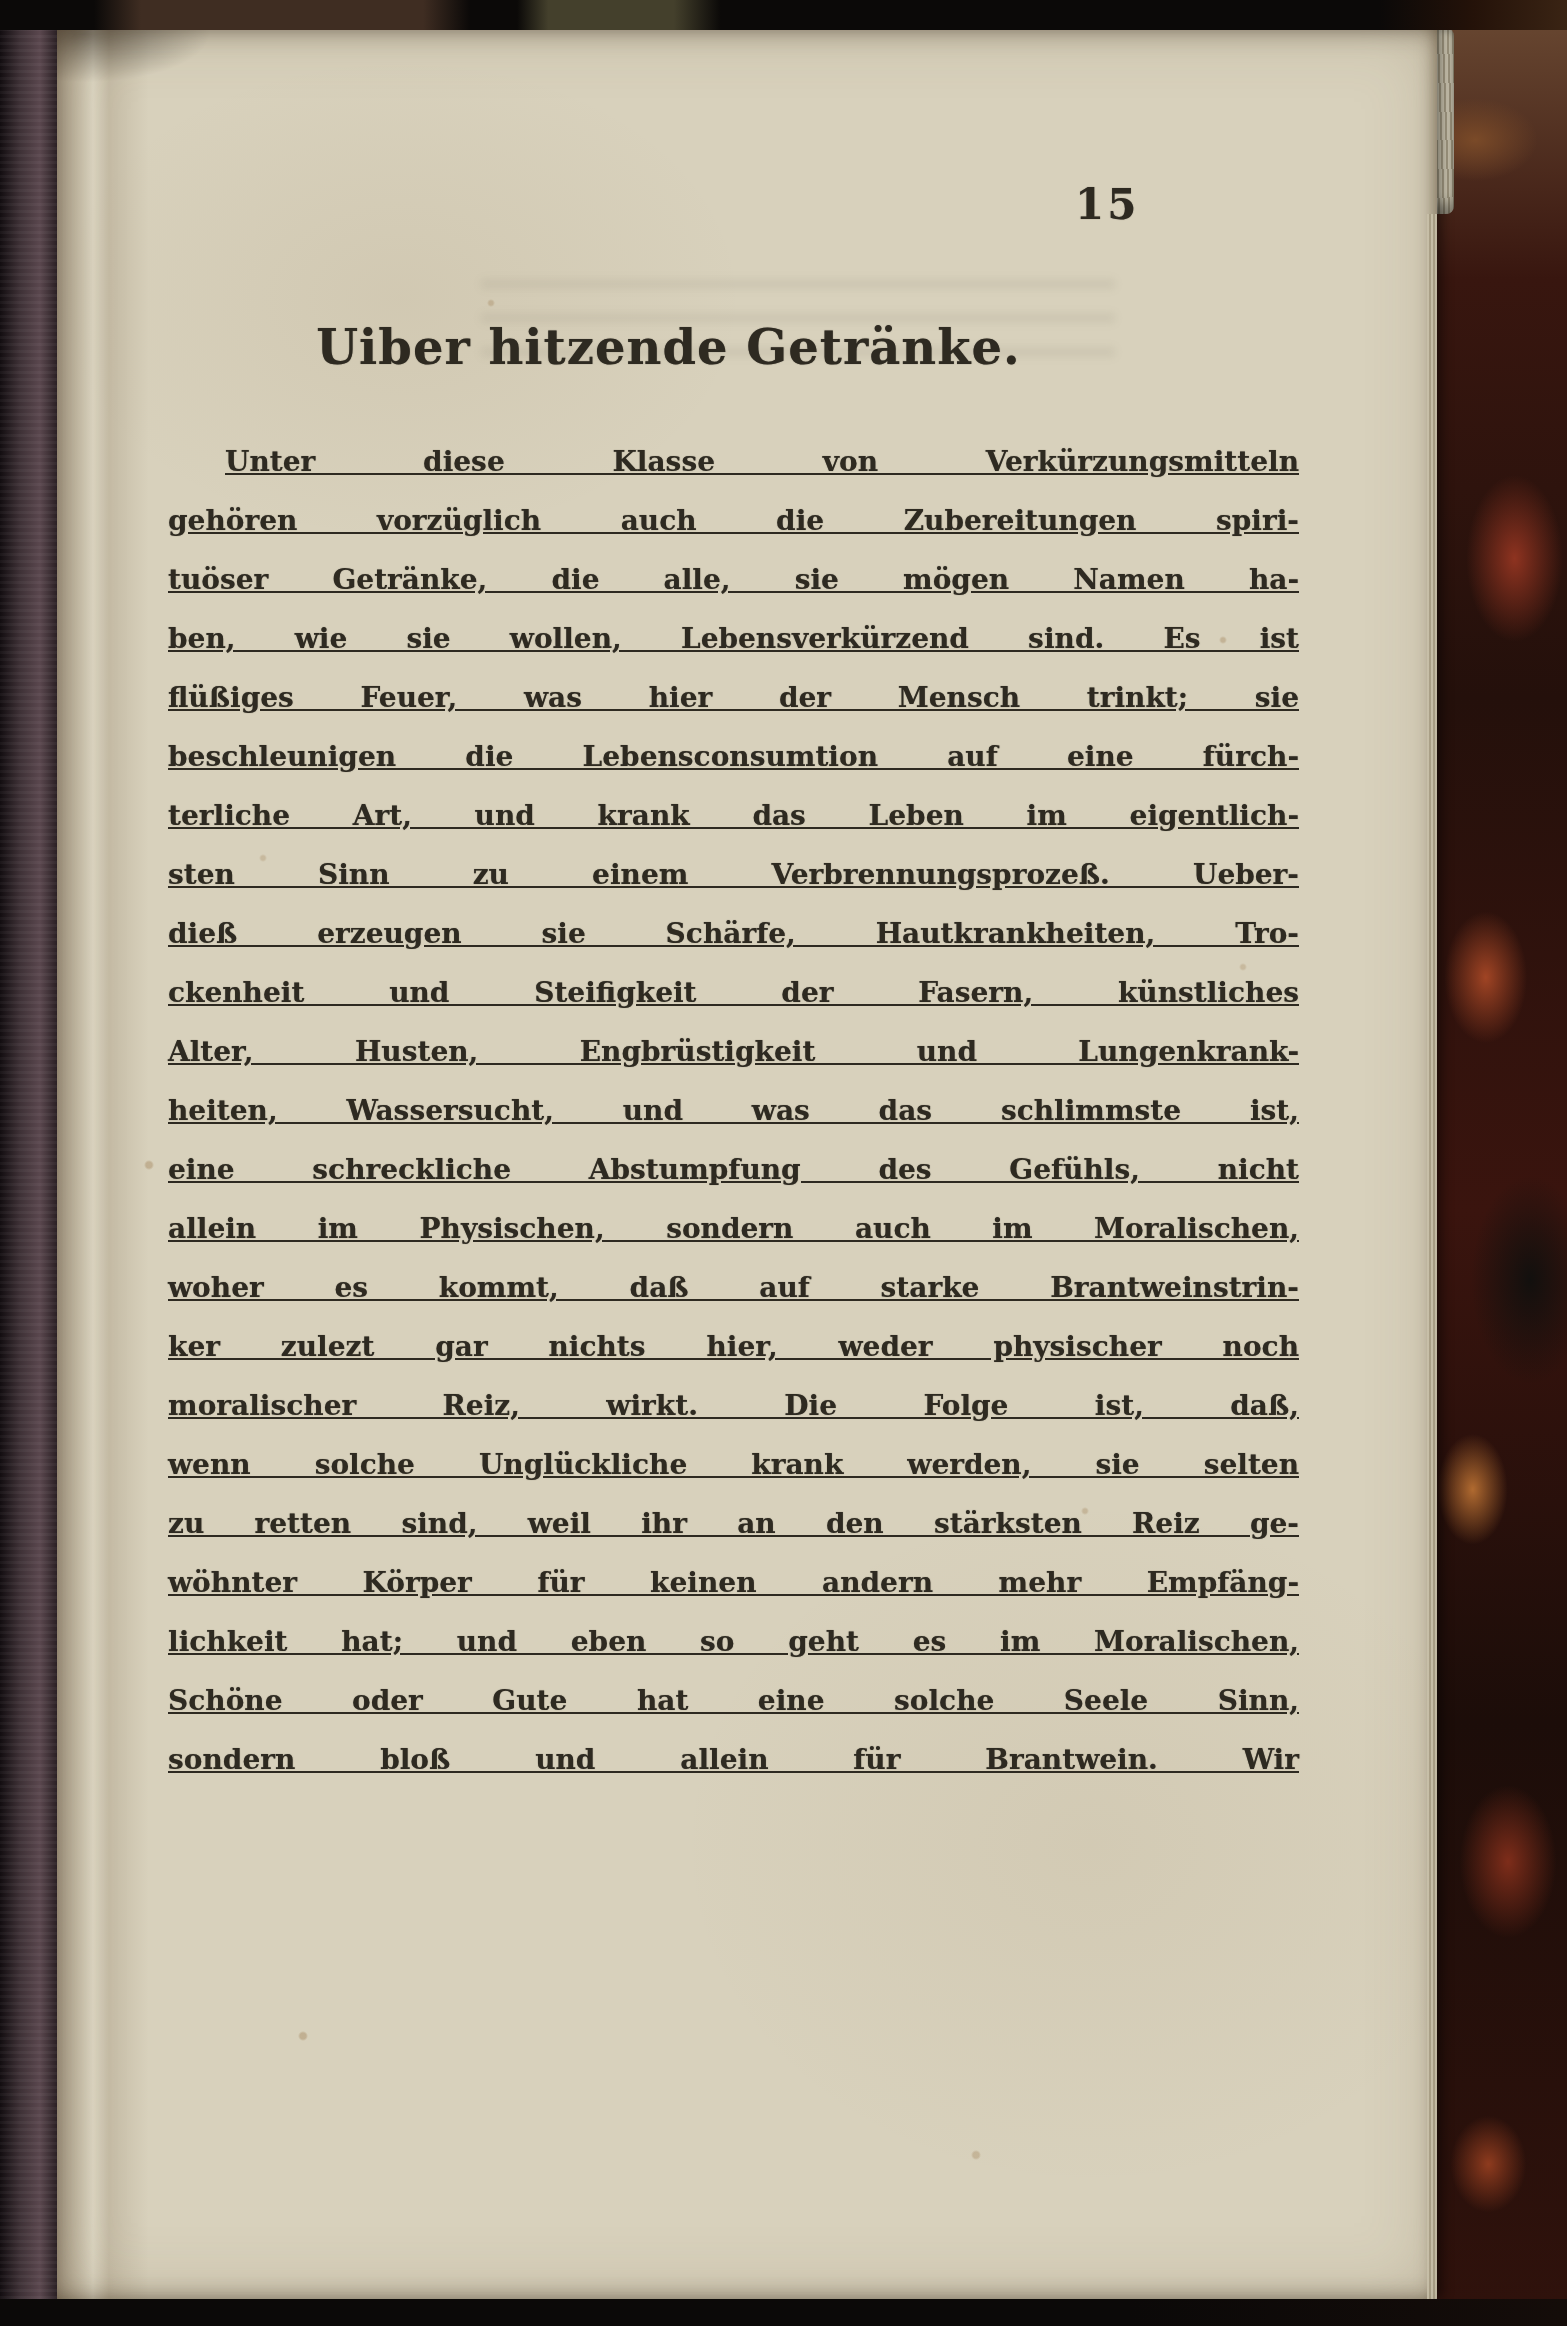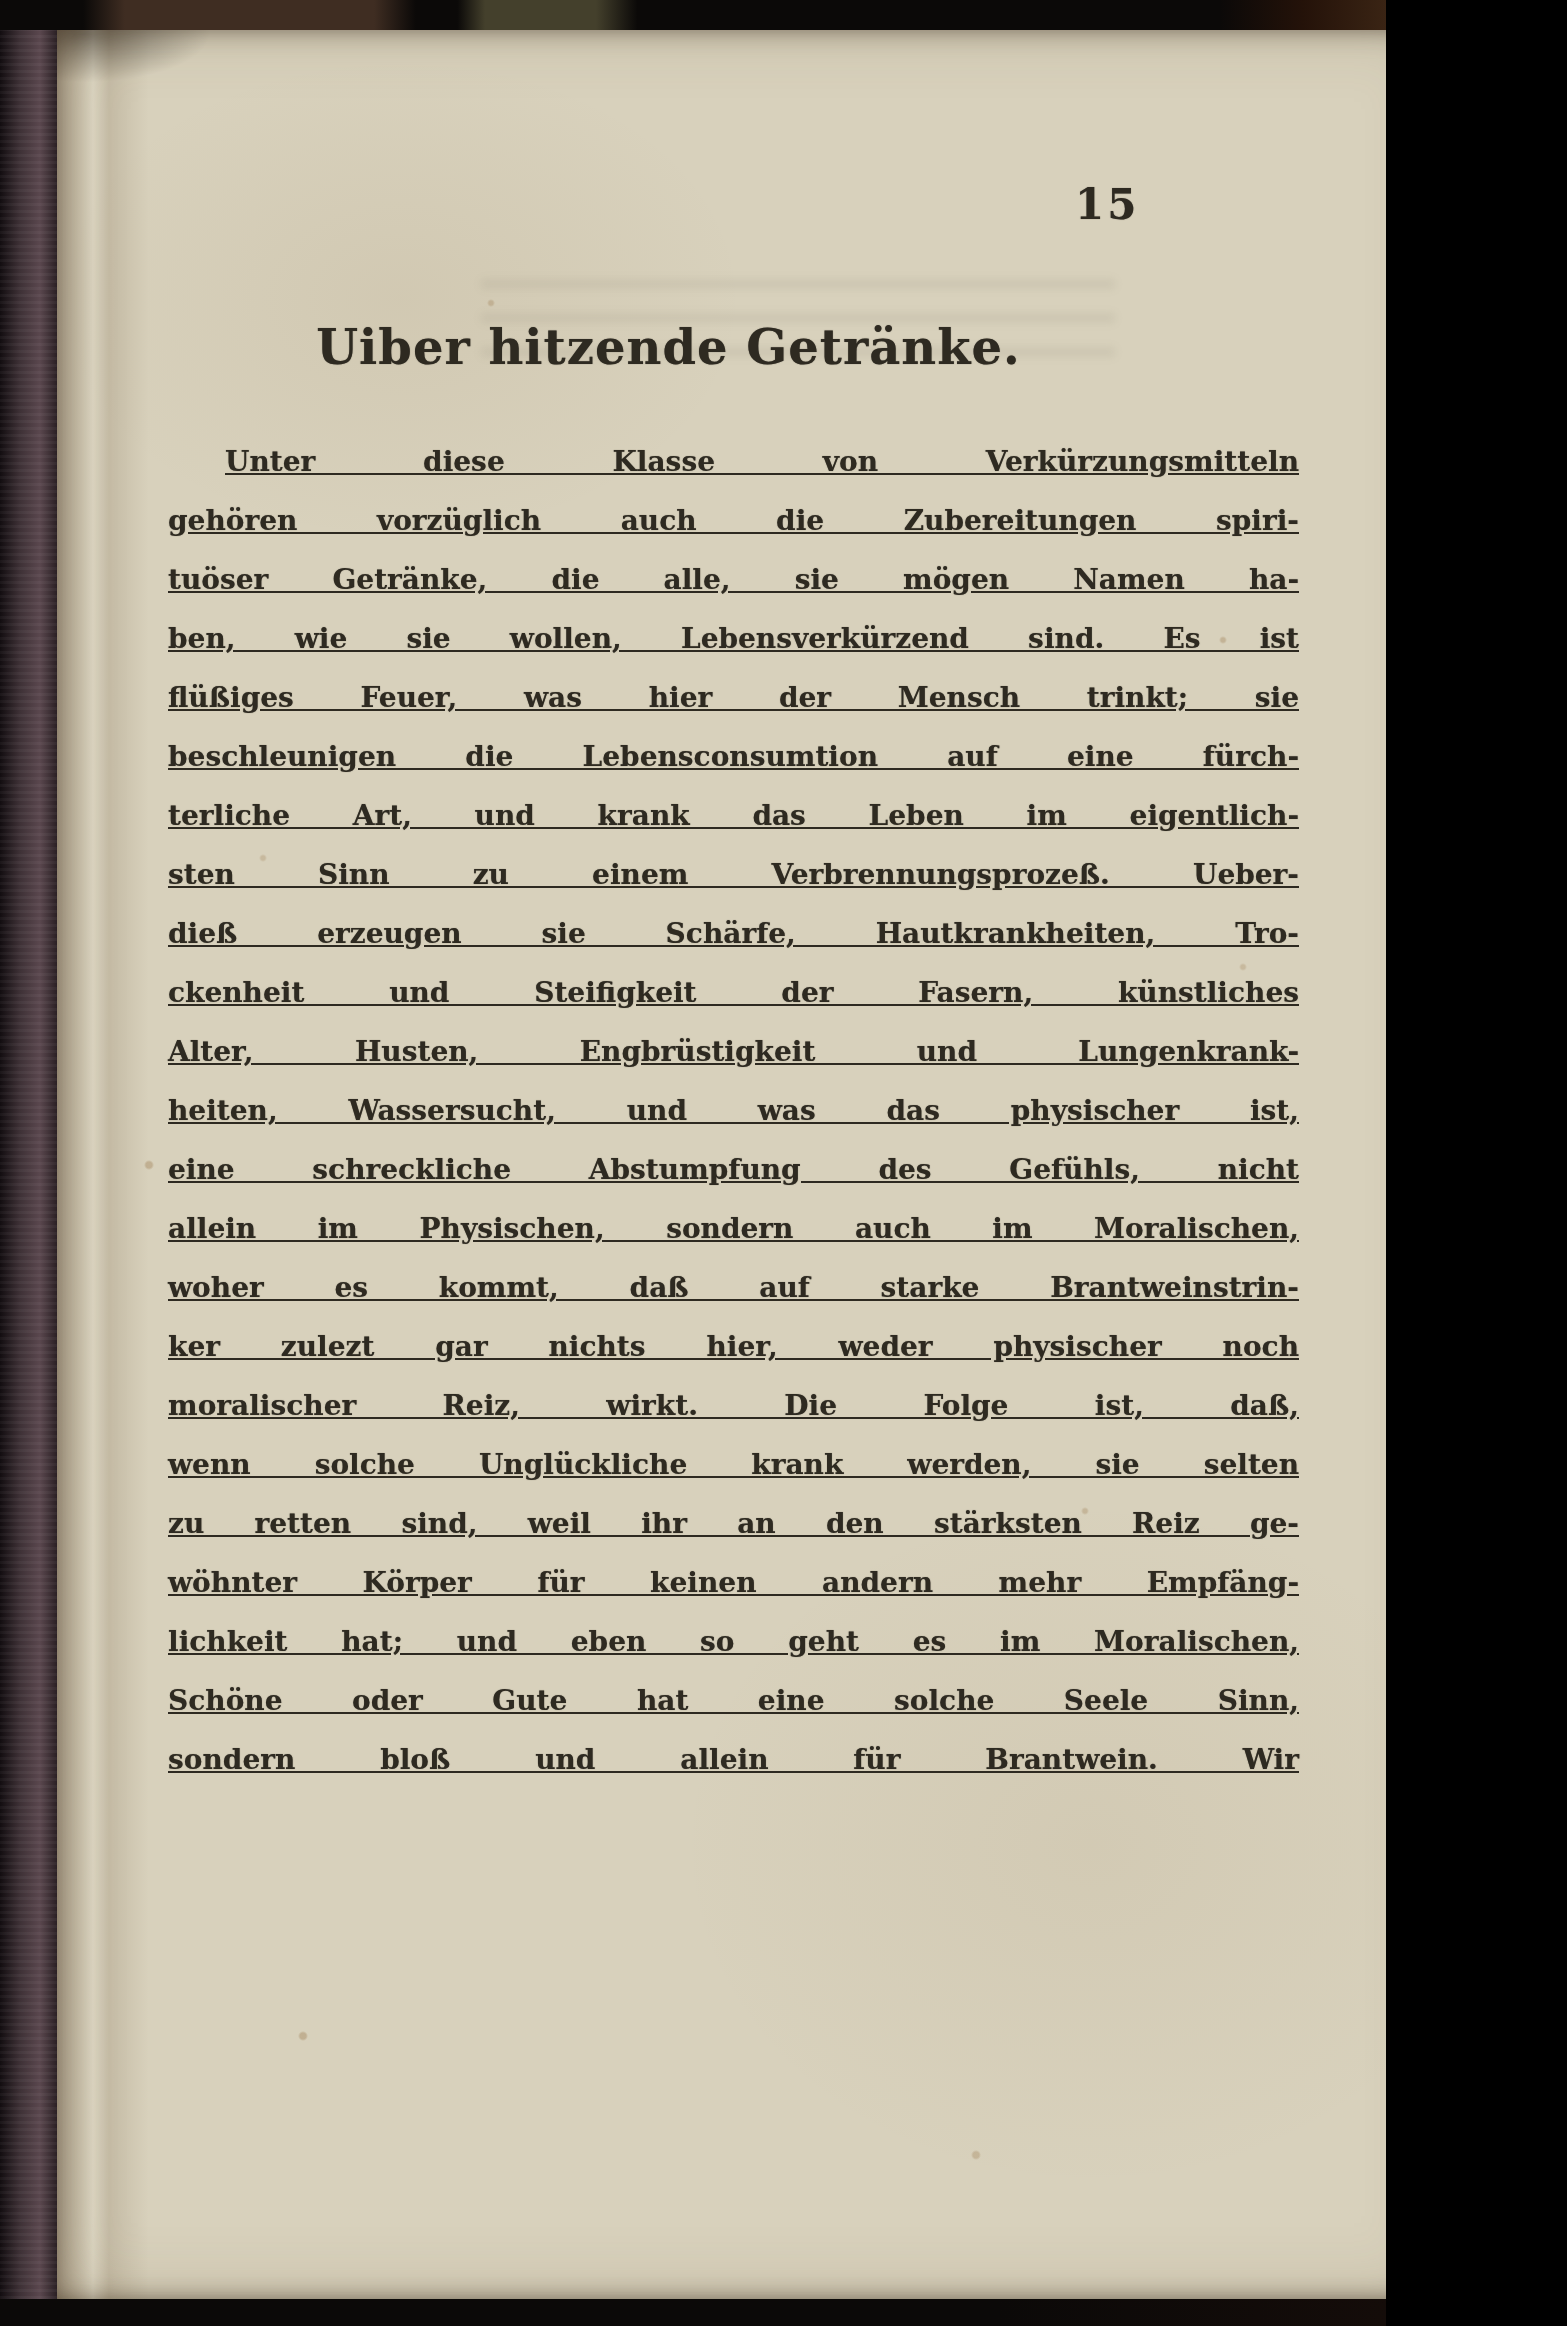--- a/index.html
+++ b/index.html
@@ -1,19 +1,19 @@
 <!DOCTYPE html>
 <html style="--paper: #d8d1bc; --ink: #2e2a21; --marble-red: #8e3320; --marble-orange: #b06a30; --marble-dark: #1c0d09; --binding: #4e3e44;"><head>
 <meta charset="utf-8">
 <style>
   html, body { margin: 0; padding: 0; background: #000; }
 
   .scene {
     position: relative;
-    width: 1386px;
+    width: 1567px;
     height: 2327px;
     overflow: hidden;
     background: #0b0908;
     font-family: "DejaVu Serif", serif;
   }
 
   
   .cover-edge {
     position: absolute;
     right: 0; top: 0;
@@ -203,21 +203,21 @@
         <div class="body-line">gehören vorzüglich auch die Zubereitungen spiri-</div>
         <div class="body-line">tuöser Getränke, die alle, sie mögen Namen ha-</div>
         <div class="body-line">ben, wie sie wollen, Lebensverkürzend sind. Es ist</div>
         <div class="body-line">flüßiges Feuer, was hier der Mensch trinkt; sie</div>
         <div class="body-line">beschleunigen die Lebensconsumtion auf eine fürch-</div>
         <div class="body-line">terliche Art, und krank das Leben im eigentlich-</div>
         <div class="body-line">sten Sinn zu einem Verbrennungsprozeß. Ueber-</div>
         <div class="body-line">dieß erzeugen sie Schärfe, Hautkrankheiten, Tro-</div>
         <div class="body-line">ckenheit und Steifigkeit der Fasern, künstliches</div>
         <div class="body-line">Alter, Husten, Engbrüstigkeit und Lungenkrank-</div>
-        <div class="body-line">heiten, Wassersucht, und was das physischer ist,</div>
+        <div class="body-line">heiten, Wassersucht, und was das schlimmste ist,</div>
         <div class="body-line">eine schreckliche Abstumpfung des Gefühls, nicht</div>
         <div class="body-line">allein im Physischen, sondern auch im Moralischen,</div>
         <div class="body-line">woher es kommt, daß auf starke Brantweinstrin-</div>
         <div class="body-line">ker zulezt gar nichts hier, weder physischer noch</div>
         <div class="body-line">moralischer Reiz, wirkt. Die Folge ist, daß,</div>
         <div class="body-line">wenn solche Unglückliche krank werden, sie selten</div>
         <div class="body-line">zu retten sind, weil ihr an den stärksten Reiz ge-</div>
         <div class="body-line">wöhnter Körper für keinen andern mehr Empfäng-</div>
         <div class="body-line">lichkeit hat; und eben so geht es im Moralischen,</div>
         <div class="body-line">Schöne oder Gute hat eine solche Seele Sinn,</div>

